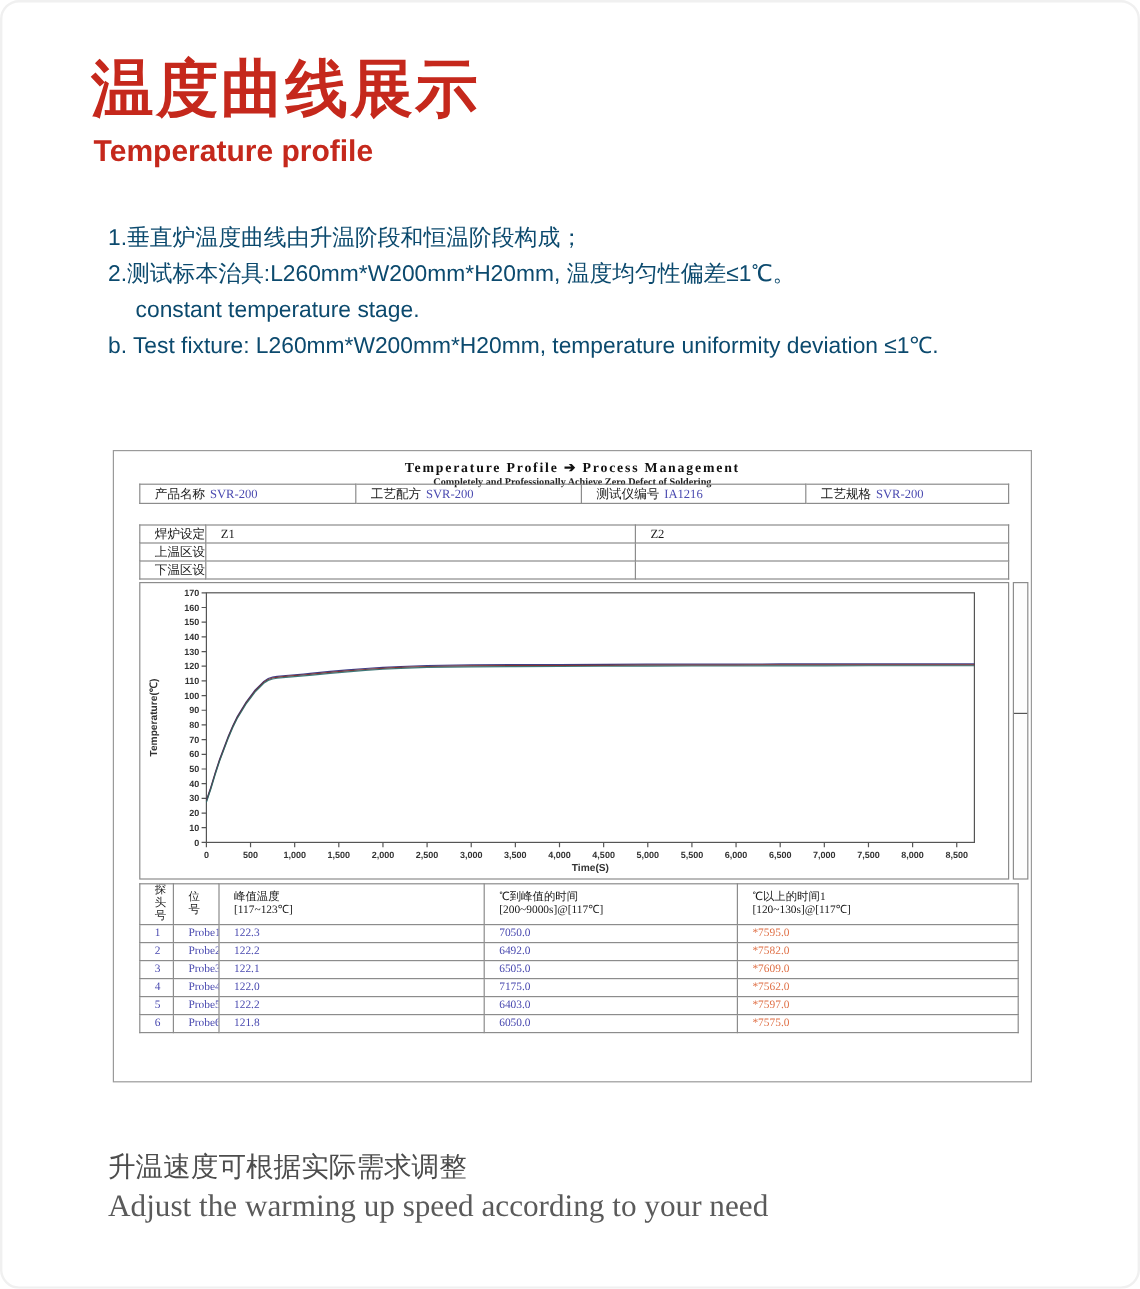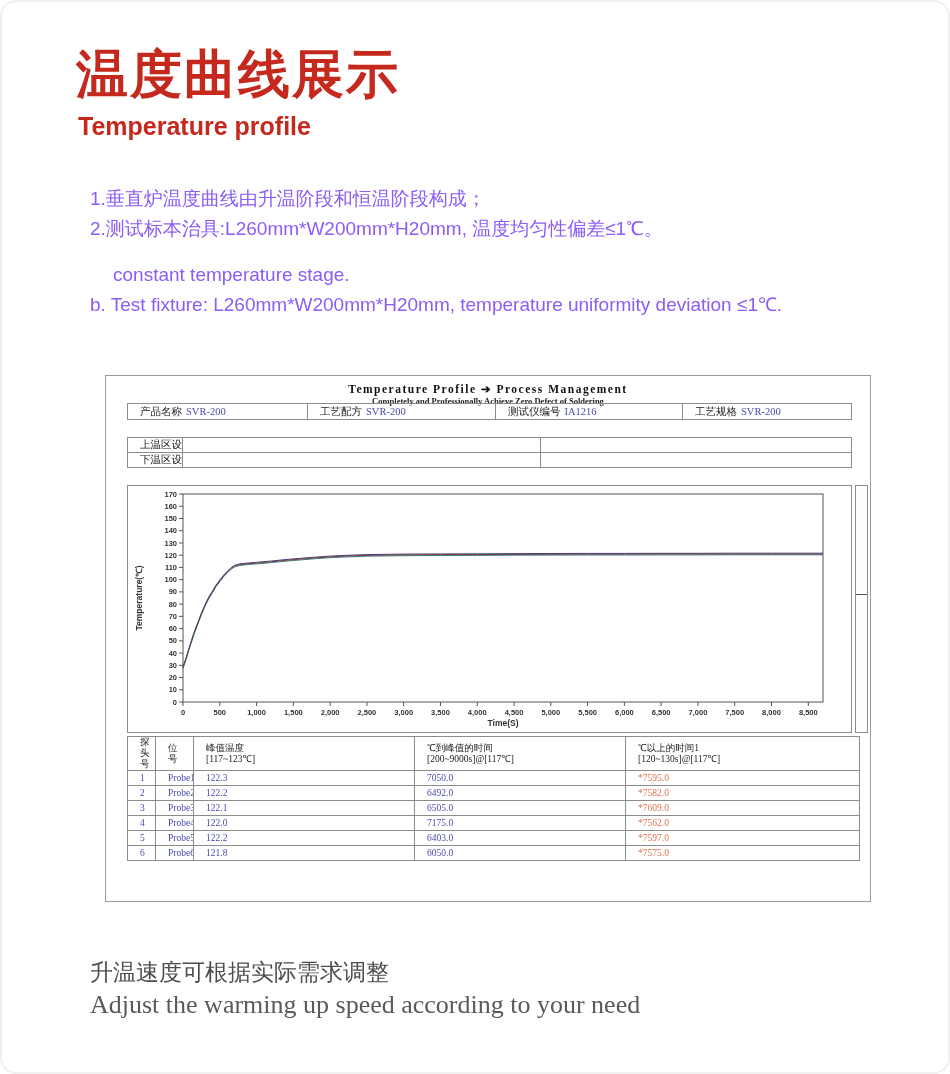--- a/index.html
+++ b/index.html
@@ -4,24 +4,24 @@
 <style>
   html,body{margin:0;padding:0;background:#fff;}
   .page{position:relative;width:950px;height:1074px;background:#ffffff;
         border:2px solid #f0f0f0;border-radius:16px;box-sizing:border-box;
         overflow:hidden;font-family:"Liberation Sans",sans-serif;}
   
   .title-zh{position:absolute;left:74px;top:38px;font-family:"Liberation Serif",serif;
             font-weight:700;font-size:52px;letter-spacing:2px;}
   .title-en{position:absolute;left:76px;top:110px;font-weight:700;font-size:25px;text-align:right;}
   
-  .notes{position:absolute;left:88px;top:182px;font-size:19px;line-height:30px;color:#8b5cf6;}
-  .notes .indent{padding-left:23px;margin-top:16px;}
-  
-  .report{position:absolute;left:103px;top:373px;width:766px;height:527px;
+  .notes{position:absolute;left:88px;top:182px;font-size:19px;line-height:30px;color:#0c4a6e;}
+  .notes .indent{padding-left:23px;}
+  
+  .report{position:absolute;left:92px;top:373px;width:766px;height:527px;
           border:1px solid #9a9a9a;background:#fff;box-sizing:border-box;
           font-family:"Liberation Serif",serif;color:#1a1a1a;}
   .rep-head{position:absolute;left:0;top:6px;width:100%;text-align:center;}
   .rep-title{font-size:11.5px;font-weight:700;letter-spacing:1.5px;color:#111;}
   .rep-sub{font-size:8.5px;font-weight:700;color:#222;margin-top:0;}
   table{border-collapse:collapse;table-layout:fixed;}
   td{border:1px solid #8c8c8c;padding:0 12px;overflow:hidden;white-space:nowrap;}
   .info-table{position:absolute;left:21px;top:27px;width:724px;font-size:10.5px;}
   .info-table td{height:15px;}
   .zone-table{position:absolute;left:21px;top:61px;width:724px;font-size:10.5px;}
@@ -84,20 +84,25 @@
     </tbody>
       </table>
 
     <table class="zone-table">
       <colgroup>
           <col style="width:55px">
           <col style="width:358px">
           <col style="width:311px">
         </colgroup>
       <tbody>
+          <tr>
+        <td><span class="lbl">焊炉设定</span></td>
+        <td><span class="lbl">Z1</span></td>
+        <td><span class="lbl">Z2</span></td>
+      </tr>
       <tr>
         <td><span class="lbl">上温区设定</span></td>
         <td><span class="lbl"></span></td>
         <td><span class="lbl"></span></td>
       </tr>
       <tr>
         <td><span class="lbl">下温区设定</span></td>
         <td><span class="lbl"></span></td>
         <td><span class="lbl"></span></td>
       </tr>

